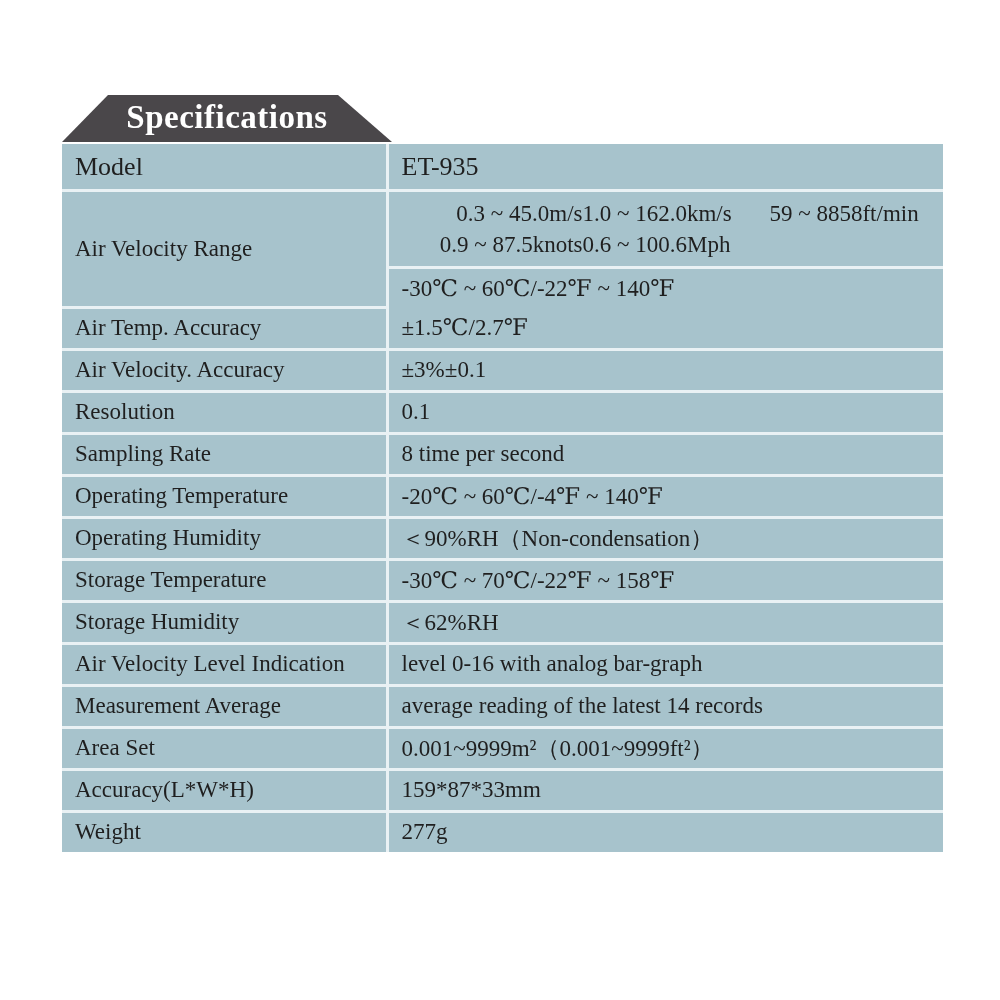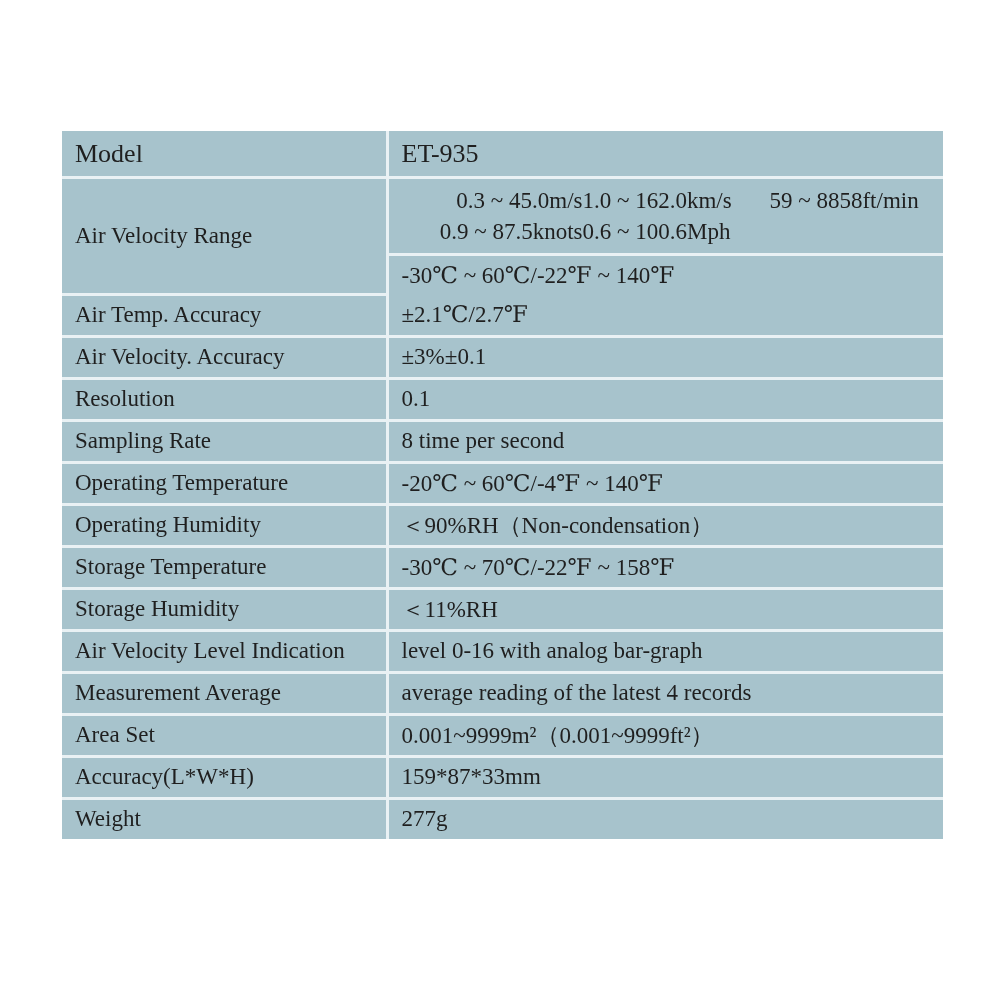--- a/index.html
+++ b/index.html
@@ -29,21 +29,21 @@
     color: #ffffff;
     font-size: 33px;
     font-weight: bold;
     letter-spacing: 0.5px;
     padding-bottom: 2px;
   }
   
   table.spec-table {
     position: absolute;
     left: 62px;
-    top: 131px;
+    top: 144px;
     width: 881px;
     border-collapse: collapse;
     table-layout: fixed;
     background: #a7c3cc;
     font-size: 23px;
   }
   .spec-table td, .spec-table th {
     border-bottom: 3px solid #e9f1f4;
     vertical-align: middle;
     padding: 0 0 0 13px;
@@ -67,20 +67,23 @@
   .temp-range-cell { height: 38px; }
   .velocity-line .seg { display: inline-block; }
   .velocity-line .seg:nth-child(1) { min-width: 181px; text-align: right; }
   .velocity-line .seg:nth-child(2) { min-width: 187px; }
 </style>
 </head>
 <body>
 
 <div class="stage" style="color: rgb(31, 31, 31);">
 
+  <div class="banner" style="background: rgb(74, 71, 74);">
+    <span class="banner-title" style="color: rgb(255, 255, 255);">Specifications</span>
+  </div>
 
   <table class="spec-table" style="background: rgb(167, 195, 204);">
     <colgroup>
       <col style="width:325px">
       <col style="width:556px">
     </colgroup>
     <tbody>
       <tr>
         <th class="header-label">Model</th>
         <th class="header-value">ET-935</th>
@@ -92,21 +95,21 @@
           <div class="velocity-line"><span class="seg">0.9 ~ 87.5knots</span><span class="seg">0.6 ~ 100.6Mph</span></div>
         </td>
       </tr>
       <tr>
         <td class="value-cell temp-range-cell">-30℃ ~ 60℃/-22℉ ~ 140℉</td>
       </tr>
     </tbody>
     <tbody>
         <tr>
           <td class="label-cell">Air Temp. Accuracy</td>
-          <td class="value-cell">±2.1℃/2.7℉</td>
+          <td class="value-cell">±1.5℃/2.7℉</td>
         </tr>
         <tr>
           <td class="label-cell">Air Velocity. Accuracy</td>
           <td class="value-cell">±3%±0.1</td>
         </tr>
         <tr>
           <td class="label-cell">Resolution</td>
           <td class="value-cell">0.1</td>
         </tr>
         <tr>
@@ -120,29 +123,29 @@
         <tr>
           <td class="label-cell">Operating Humidity</td>
           <td class="value-cell">＜90%RH（Non-condensation）</td>
         </tr>
         <tr>
           <td class="label-cell">Storage Temperature</td>
           <td class="value-cell">-30℃ ~ 70℃/-22℉ ~ 158℉</td>
         </tr>
         <tr>
           <td class="label-cell">Storage Humidity</td>
-          <td class="value-cell">＜11%RH</td>
+          <td class="value-cell">＜62%RH</td>
         </tr>
         <tr>
           <td class="label-cell">Air Velocity Level Indication</td>
           <td class="value-cell">level 0-16 with analog bar-graph</td>
         </tr>
         <tr>
           <td class="label-cell">Measurement Average</td>
-          <td class="value-cell">average reading of the latest 4 records</td>
+          <td class="value-cell">average reading of the latest 14 records</td>
         </tr>
         <tr>
           <td class="label-cell">Area Set</td>
           <td class="value-cell">0.001~9999m²（0.001~9999ft²）</td>
         </tr>
         <tr>
           <td class="label-cell">Accuracy(L*W*H)</td>
           <td class="value-cell">159*87*33mm</td>
         </tr>
         <tr>

